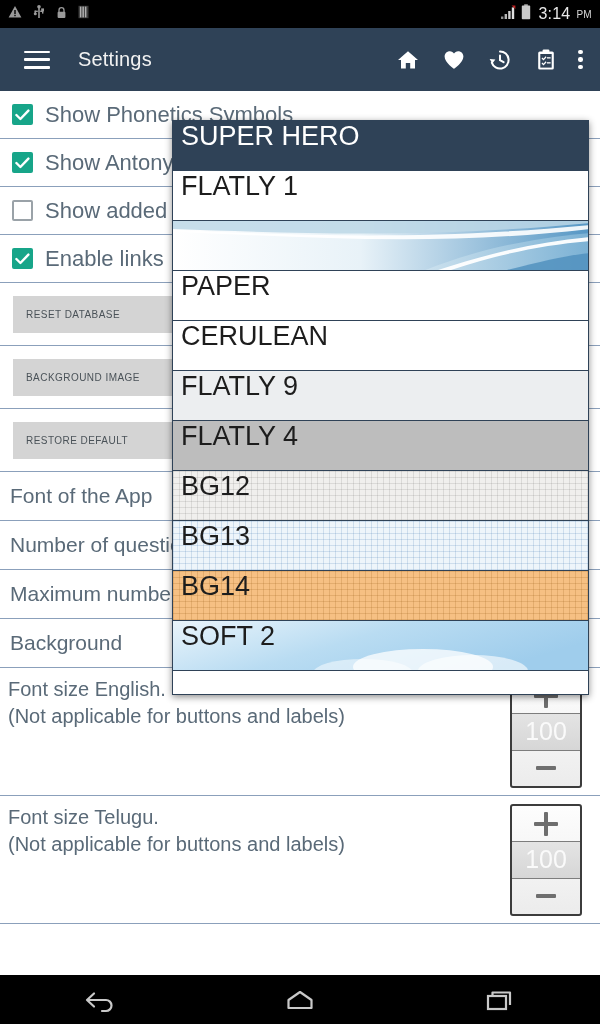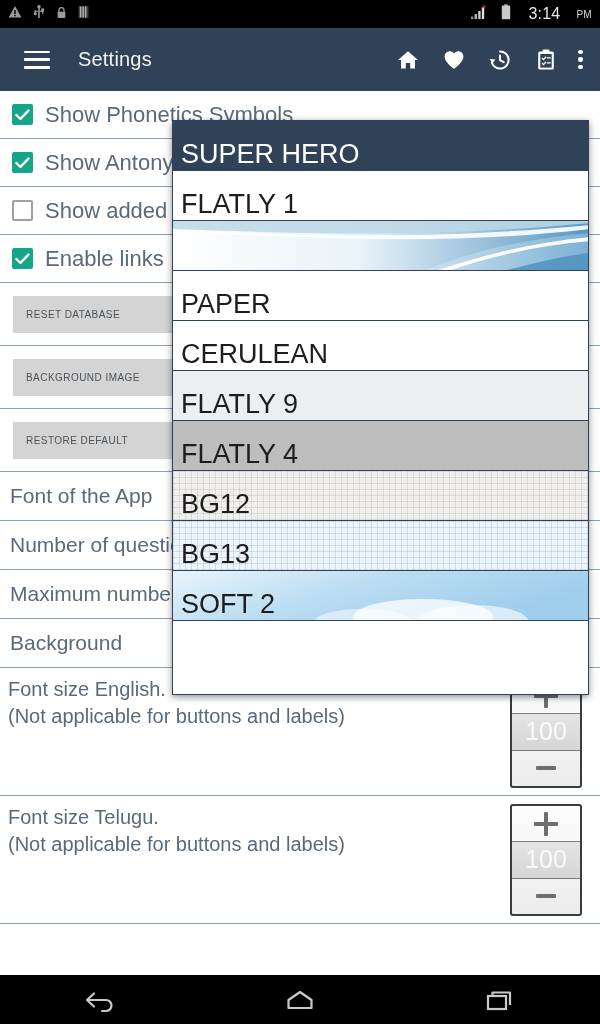--- a/index.html
+++ b/index.html
@@ -10,21 +10,21 @@
     overflow: hidden;
   }
   #screen { position: relative; width: 600px; height: 1024px; overflow: hidden; background:#fff; }
 
   
   .statusbar {
     position: absolute; top: 0; left: 0; width: 600px; height: 28px;
     background: #000; display: flex; align-items: center; padding: 0 8px;
   }
   .sb-left { display: flex; align-items: center; gap: 11px; }
-  .sb-right { margin-left: auto; display: flex; align-items: center; gap: 14px; }
+  .sb-right { margin-left: auto; display: flex; align-items: center; gap: 4px; }
   .sb-ico { display:block; }
   .sb-time {
     color: #e8e8e8; font-size: 16px; letter-spacing: .2px; margin-left: 3px;
   }
   .sb-ampm { font-size: 10px; color:#d8d8d8; margin-left:2px; letter-spacing:.3px;}
 
   
   .toolbar {
     position: absolute; top: 28px; left: 0; width: 600px; height: 63px;
     background: #2f4257; display: flex; align-items: center;
@@ -83,21 +83,21 @@
   .minus::before{ left:2px; top:10px; width:20px; height:4px; }
 
   
   .dropdown {
     position: absolute; left: 172px; top: 120px; width: 417px; height: 575px;
     background: #fff; overflow: hidden;
     box-shadow: 0 2px 7px rgba(0,0,0,.45);
     border: 1px solid #2f4257;
   }
   .dd-item {
-    height: 50px; display: flex; align-items: flex-end; padding-left: 8px;
+    height: 50px; display: flex; align-items: flex-start; padding-left: 8px;
     border-bottom: 1.8px solid #2f4257; font-size: 27px; color: #1d1d1d;
     white-space: nowrap; position: relative; overflow: hidden;
   }
   .dd-item span { position: relative; z-index: 2; }
 
   .dd-superhero { background: #2f4257; color: #ffffff; }
   .dd-plain     { background: #ffffff; }
   .dd-flatly3   { background: #eceef0; }
   .dd-flatly4   { background: #bdbdbd; }
 
@@ -387,20 +387,23 @@
     </div>
 
     <div class="dd-item grid-gray">
       <span>BG12</span>
     </div>
 
     <div class="dd-item grid-blue">
       <span>BG13</span>
     </div>
 
+    <div class="dd-item grid-orange">
+      <span>BG14</span>
+    </div>
 
     <div class="dd-item soft2">
       <span class="cloud">
         <svg width="417" height="50" viewBox="0 0 417 50" preserveAspectRatio="none">
           <defs>
             <linearGradient id="sky" x1="0" y1="0" x2="1" y2="0.4">
               <stop offset="0" stop-color="#e9f4fb"></stop>
               <stop offset="0.5" stop-color="#b9dcf2"></stop>
               <stop offset="1" stop-color="#9fcdec"></stop>
             </linearGradient>

